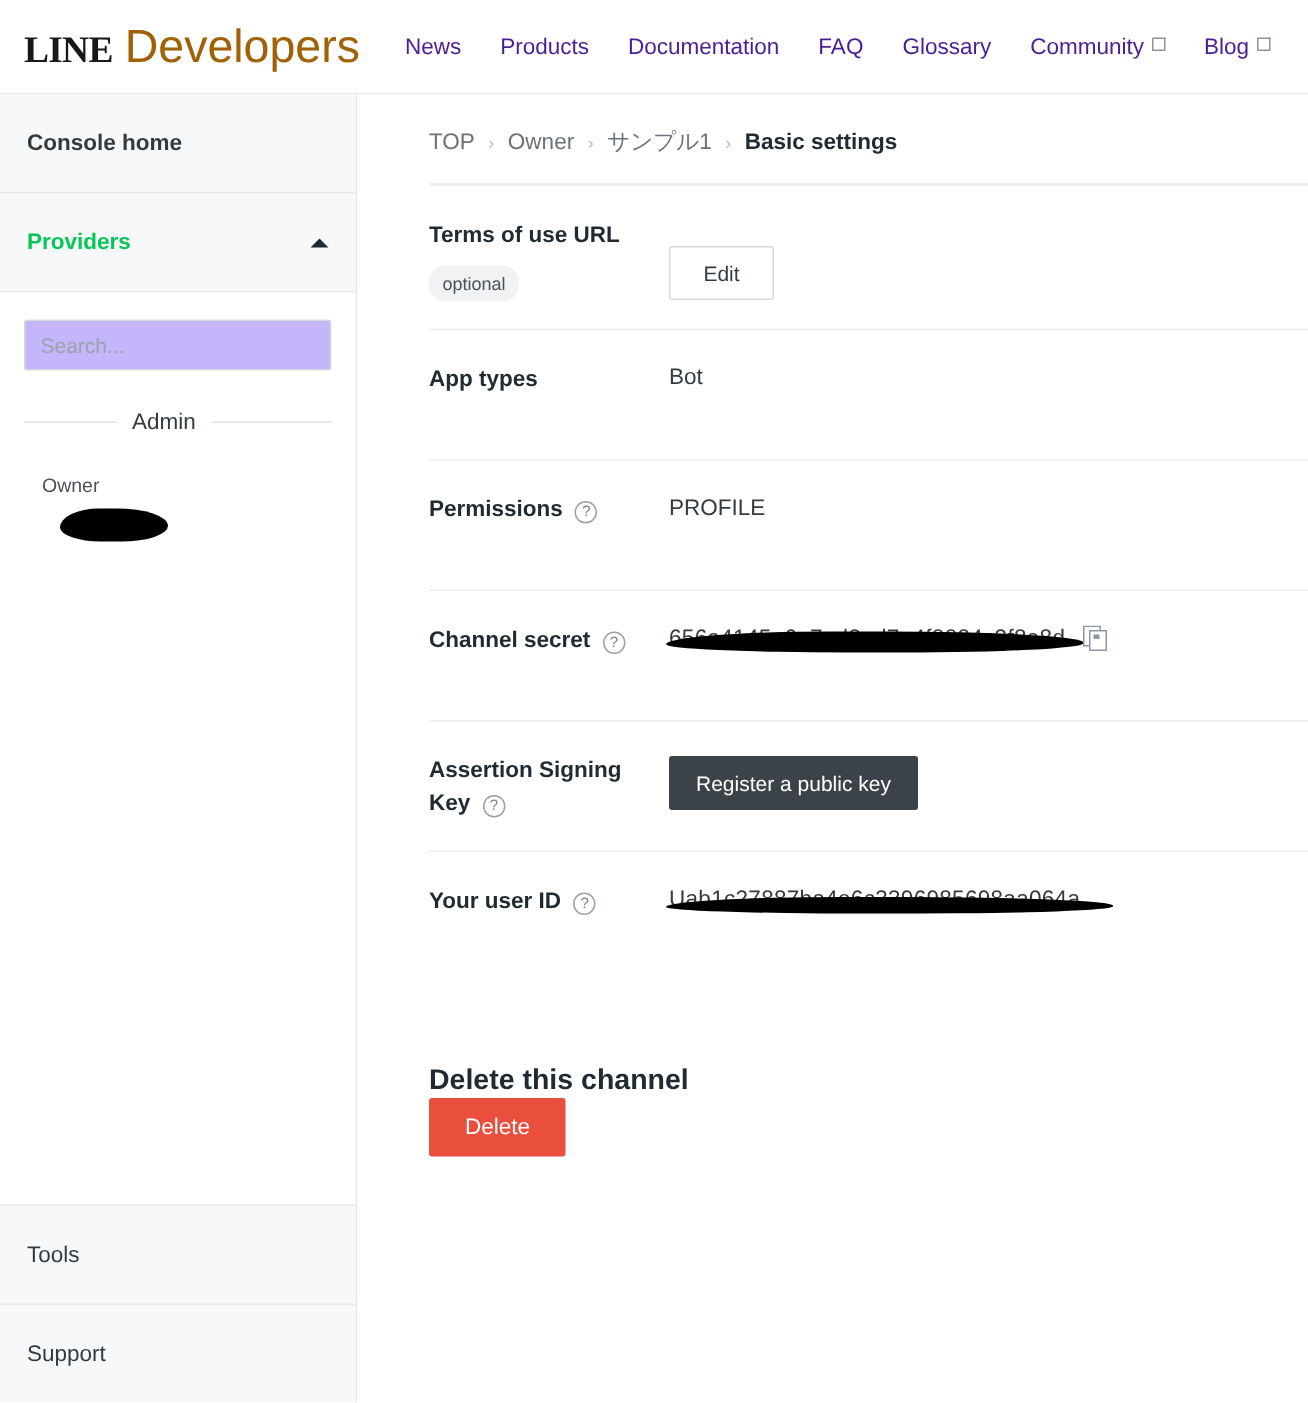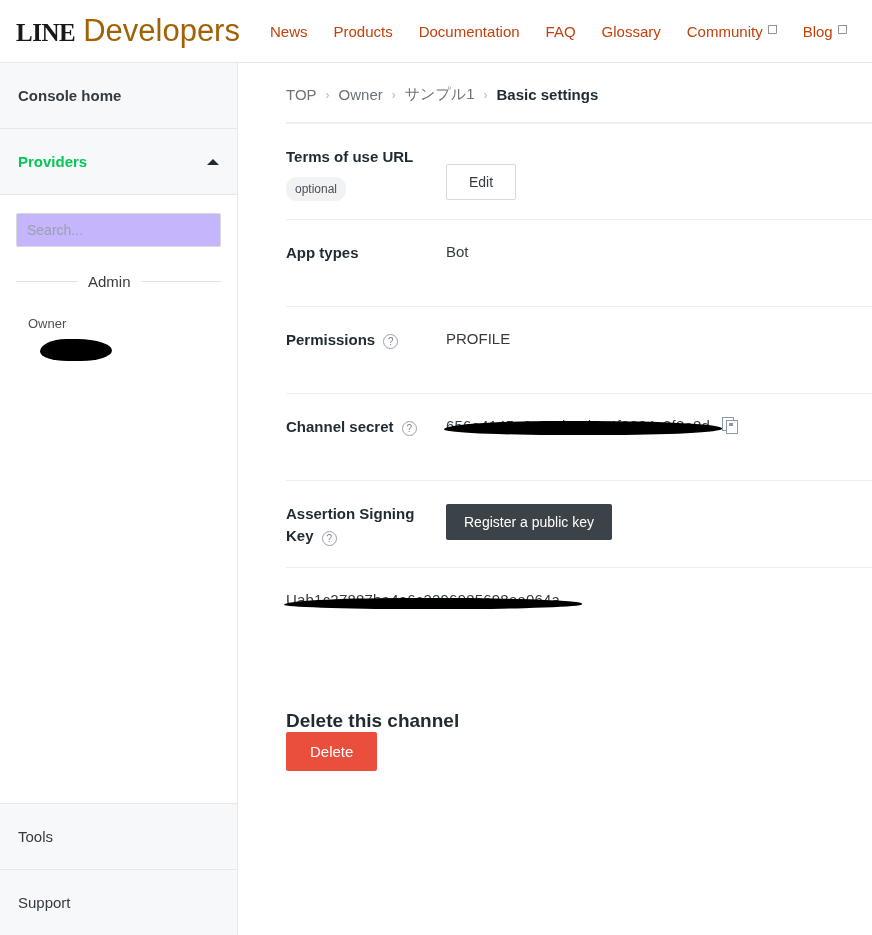--- a/index.html
+++ b/index.html
@@ -40,21 +40,21 @@
     font-weight: 500;
     color: #a16207;
   }
   .nav {
     display: flex;
     align-items: center;
     gap: 26px;
   }
   .nav-item {
     font-size: 15px;
-    color: #c2410c;
+    color: #4c1d95;
     text-decoration: none;
     display: inline-flex;
     align-items: center;
     gap: 5px;
     white-space: nowrap;
     cursor: pointer;
   }
   .ext-icon {
     display: inline-block;
     width: 9px; height: 9px;
@@ -467,20 +467,24 @@
         <div class="row-label">
           <span>Assertion Signing Key</span>
           <span class="help"><span class="help-icon">?</span></span>
         </div>
         <div class="row-value">
           <button class="btn-dark">Register a public key</button>
         </div>
       </div>
 
       <div class="row">
+        <div class="row-label">
+          <span>Your user ID</span>
+          <span class="help"><span class="help-icon">?</span></span>
+        </div>
         <div class="row-value">
           <span class="secret-wrap">
             <span class="secret-text">
               <span>Uab1c27887ba4e6c3396985698aa064a</span>
               <span class="redact-bar" style="width:298px; top:7px; height:11px;"></span>
             </span>
           </span>
         </div>
       </div>
 

